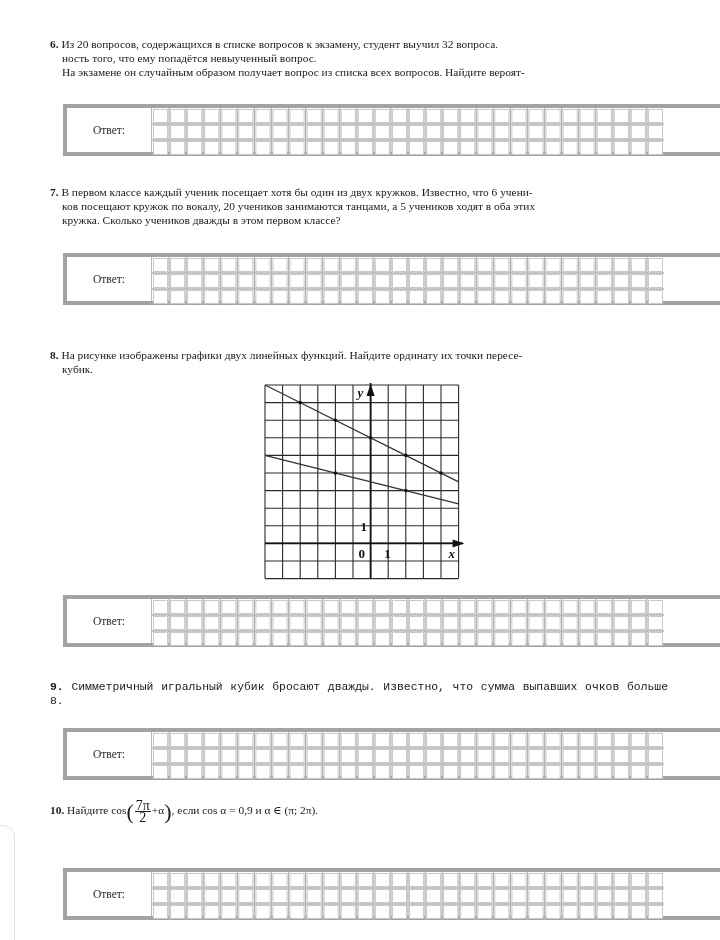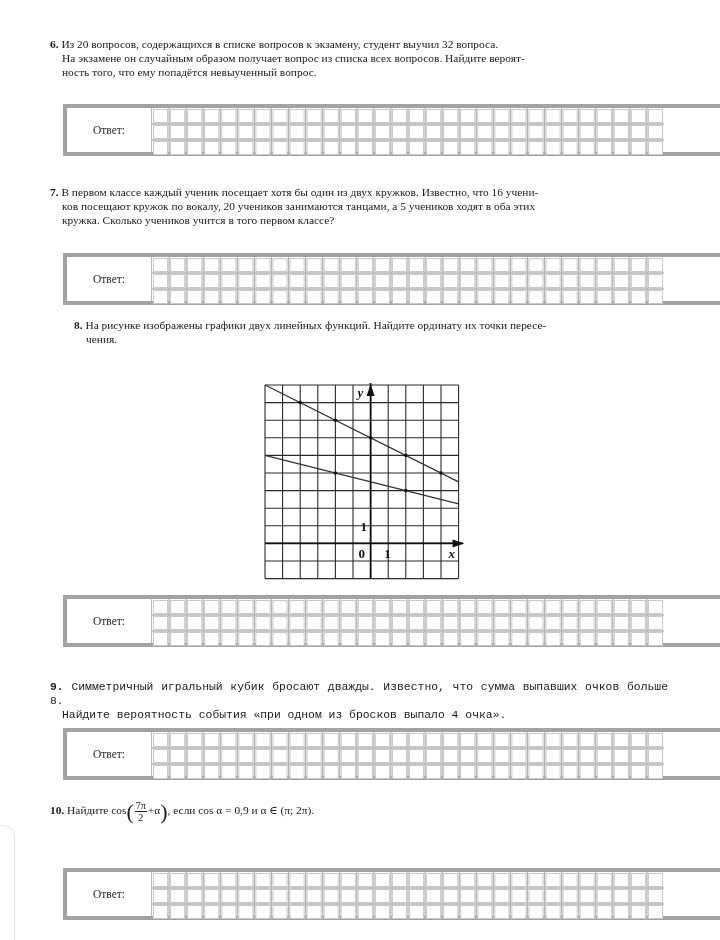--- a/index.html
+++ b/index.html
@@ -25,32 +25,32 @@
     display: flex; align-items: center; justify-content: center;
     font-size: 11.5px; color: #1e1e2a;
   }
   .answer-grid { flex: 1; position: relative; }
   .answer-grid svg { position: absolute; left: 0; top: 0; }
   .graph { position: absolute; left: 262px; top: 383px; }
   .side-tab {
     position: absolute; left: -14px; top: 825px; width: 27px; height: 140px;
     border: 1.5px solid #e2e2e2; border-radius: 12px; background: #fff;
   }
-  .math-frac { display: inline-flex; flex-direction: column; vertical-align: middle; text-align: center; font-size: 10px; line-height: 11px; margin: 0 1px; }
+  .math-frac { display: inline-flex; flex-direction: column; vertical-align: middle; text-align: center; font-size: 14px; line-height: 11px; margin: 0 1px; }
   .math-frac .n { border-bottom: 1px solid #222; padding: 0 1px; }
   .paren { font-size: 22px; vertical-align: middle; line-height: 14px; }
 </style>
 </head>
 <body>
 
 <div class="task" style="top:37px;">
   <span class="num">6.</span>
   <span>Из 20 вопросов, содержащихся в списке вопросов к экзамену, студент выучил 32 вопроса.</span>
+  <span class="cont">ность того, что ему попадётся невыученный вопрос.</span>
   <span class="cont">На экзамене он случайным образом получает вопрос из списка всех вопросов. Найдите вероят-</span>
-  <span class="cont">ность того, что ему попадётся невыученный вопрос.</span>
 </div>
 <div class="answer-box" style="top:104px;">
   <div class="answer-label">Ответ:</div>
   <div class="answer-grid">
       <svg width="512" height="48">
         <rect x="1.5" y="1.5" width="14.066666666666666" height="13" fill="#fff" stroke="#c8c8c8" stroke-width="1"></rect>
         <rect x="18.566666666666666" y="1.5" width="14.066666666666666" height="13" fill="#fff" stroke="#c8c8c8" stroke-width="1"></rect>
         <rect x="35.63333333333333" y="1.5" width="14.066666666666666" height="13" fill="#fff" stroke="#c8c8c8" stroke-width="1"></rect>
         <rect x="52.7" y="1.5" width="14.066666666666666" height="13" fill="#fff" stroke="#c8c8c8" stroke-width="1"></rect>
         <rect x="69.76666666666667" y="1.5" width="14.066666666666666" height="13" fill="#fff" stroke="#c8c8c8" stroke-width="1"></rect>
@@ -169,23 +169,23 @@
         <line x1="477.8666666666667" x2="477.8666666666667" y1="0" y2="48" stroke="#b3b3b3" stroke-width="1.3"></line>
         <line x1="494.93333333333334" x2="494.93333333333334" y1="0" y2="48" stroke="#b3b3b3" stroke-width="1.3"></line>
         <line x1="0" x2="512" y1="16" y2="16" stroke="#b3b3b3" stroke-width="1.3"></line>
         <line x1="0" x2="512" y1="32" y2="32" stroke="#b3b3b3" stroke-width="1.3"></line>
       </svg>
     </div>
 </div>
 
 <div class="task" style="top:185px;">
   <span class="num">7.</span>
-  <span>В первом классе каждый ученик посещает хотя бы один из двух кружков. Известно, что 16 учени-</span>
+  <span>В первом классе каждый ученик посещает хотя бы один из двух кружков. Известно, что 6 учени-</span>
   <span class="cont">ков посещают кружок по вокалу, 20 учеников занимаются танцами, а 5 учеников ходят в оба этих</span>
-  <span class="cont">кружка. Сколько учеников учится в того первом классе?</span>
+  <span class="cont">кружка. Сколько учеников дважды в этом первом классе?</span>
 </div>
 <div class="answer-box" style="top:253px;">
   <div class="answer-label">Ответ:</div>
   <div class="answer-grid">
       <svg width="512" height="48">
         <rect x="1.5" y="1.5" width="14.066666666666666" height="13" fill="#fff" stroke="#c8c8c8" stroke-width="1"></rect>
         <rect x="18.566666666666666" y="1.5" width="14.066666666666666" height="13" fill="#fff" stroke="#c8c8c8" stroke-width="1"></rect>
         <rect x="35.63333333333333" y="1.5" width="14.066666666666666" height="13" fill="#fff" stroke="#c8c8c8" stroke-width="1"></rect>
         <rect x="52.7" y="1.5" width="14.066666666666666" height="13" fill="#fff" stroke="#c8c8c8" stroke-width="1"></rect>
         <rect x="69.76666666666667" y="1.5" width="14.066666666666666" height="13" fill="#fff" stroke="#c8c8c8" stroke-width="1"></rect>
@@ -302,24 +302,24 @@
         <line x1="443.73333333333335" x2="443.73333333333335" y1="0" y2="48" stroke="#b3b3b3" stroke-width="1.3"></line>
         <line x1="460.8" x2="460.8" y1="0" y2="48" stroke="#b3b3b3" stroke-width="1.3"></line>
         <line x1="477.8666666666667" x2="477.8666666666667" y1="0" y2="48" stroke="#b3b3b3" stroke-width="1.3"></line>
         <line x1="494.93333333333334" x2="494.93333333333334" y1="0" y2="48" stroke="#b3b3b3" stroke-width="1.3"></line>
         <line x1="0" x2="512" y1="16" y2="16" stroke="#b3b3b3" stroke-width="1.3"></line>
         <line x1="0" x2="512" y1="32" y2="32" stroke="#b3b3b3" stroke-width="1.3"></line>
       </svg>
     </div>
 </div>
 
-<div class="task" style="top:318px;margin-left:24px;">
+<div class="task" style="top:348px;">
   <span class="num">8.</span>
   <span>На рисунке изображены графики двух линейных функций. Найдите ординату их точки пересе-</span>
-  <span class="cont">чения.</span>
+  <span class="cont">кубик.</span>
 </div>
 
 <svg class="graph" id="graph" width="202" height="200">
     <line x1="3" x2="3" y1="2" y2="195.60000000000002" stroke="#2a2a2a" stroke-width="1.1"></line>
     <line x1="20.6" x2="20.6" y1="2" y2="195.60000000000002" stroke="#2a2a2a" stroke-width="1.1"></line>
     <line x1="38.2" x2="38.2" y1="2" y2="195.60000000000002" stroke="#2a2a2a" stroke-width="1.1"></line>
     <line x1="55.800000000000004" x2="55.800000000000004" y1="2" y2="195.60000000000002" stroke="#2a2a2a" stroke-width="1.1"></line>
     <line x1="73.4" x2="73.4" y1="2" y2="195.60000000000002" stroke="#2a2a2a" stroke-width="1.1"></line>
     <line x1="91" x2="91" y1="2" y2="195.60000000000002" stroke="#2a2a2a" stroke-width="1.1"></line>
     <line x1="108.60000000000001" x2="108.60000000000001" y1="2" y2="195.60000000000002" stroke="#2a2a2a" stroke-width="1.1"></line>
@@ -485,21 +485,20 @@
         <line x1="494.93333333333334" x2="494.93333333333334" y1="0" y2="48" stroke="#b3b3b3" stroke-width="1.3"></line>
         <line x1="0" x2="512" y1="16" y2="16" stroke="#b3b3b3" stroke-width="1.3"></line>
         <line x1="0" x2="512" y1="32" y2="32" stroke="#b3b3b3" stroke-width="1.3"></line>
       </svg>
     </div>
 </div>
 
 <div class="task" style="top:680px;font-family:Liberation Mono, monospace;">
   <span class="num">9.</span>
   <span>Симметричный игральный кубик бросают дважды. Известно, что сумма выпавших очков больше 8.</span>
-  <span class="cont">Найдите вероятность события «при одном из бросков выпало 4 очка».</span>
 </div>
 <div class="answer-box" style="top:728px;">
   <div class="answer-label">Ответ:</div>
   <div class="answer-grid">
       <svg width="512" height="48">
         <rect x="1.5" y="1.5" width="14.066666666666666" height="13" fill="#fff" stroke="#c8c8c8" stroke-width="1"></rect>
         <rect x="18.566666666666666" y="1.5" width="14.066666666666666" height="13" fill="#fff" stroke="#c8c8c8" stroke-width="1"></rect>
         <rect x="35.63333333333333" y="1.5" width="14.066666666666666" height="13" fill="#fff" stroke="#c8c8c8" stroke-width="1"></rect>
         <rect x="52.7" y="1.5" width="14.066666666666666" height="13" fill="#fff" stroke="#c8c8c8" stroke-width="1"></rect>
         <rect x="69.76666666666667" y="1.5" width="14.066666666666666" height="13" fill="#fff" stroke="#c8c8c8" stroke-width="1"></rect>

